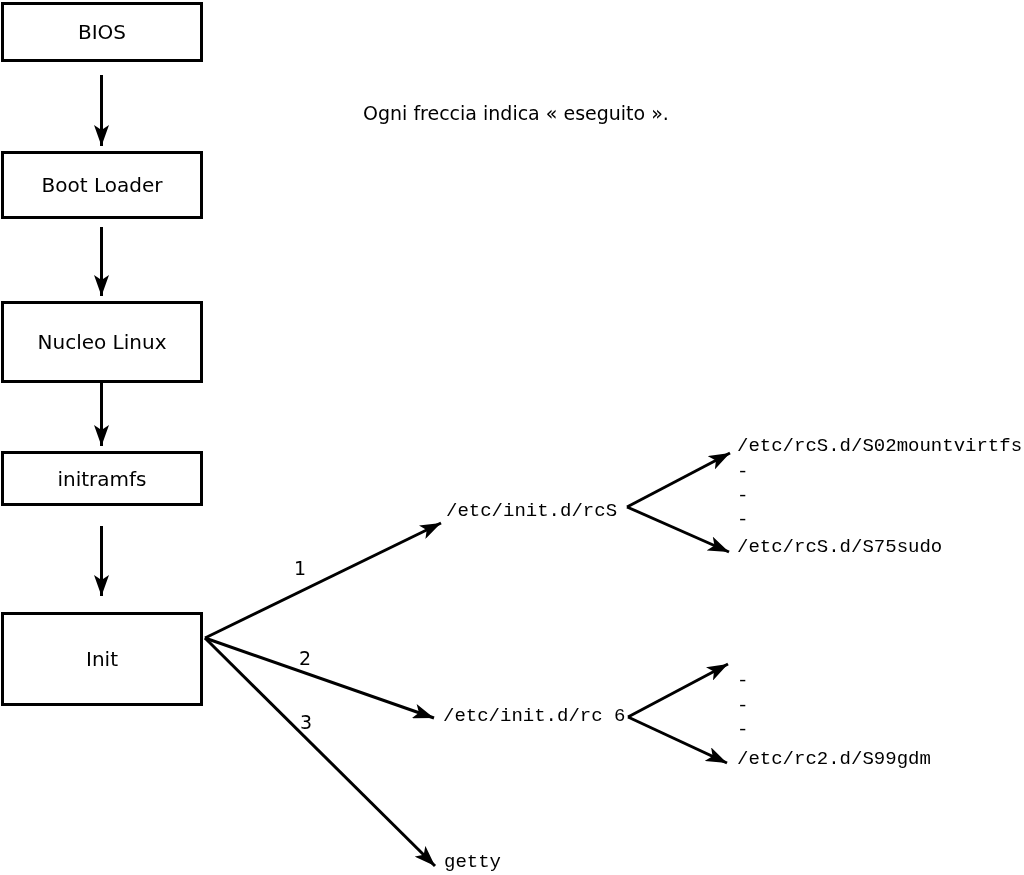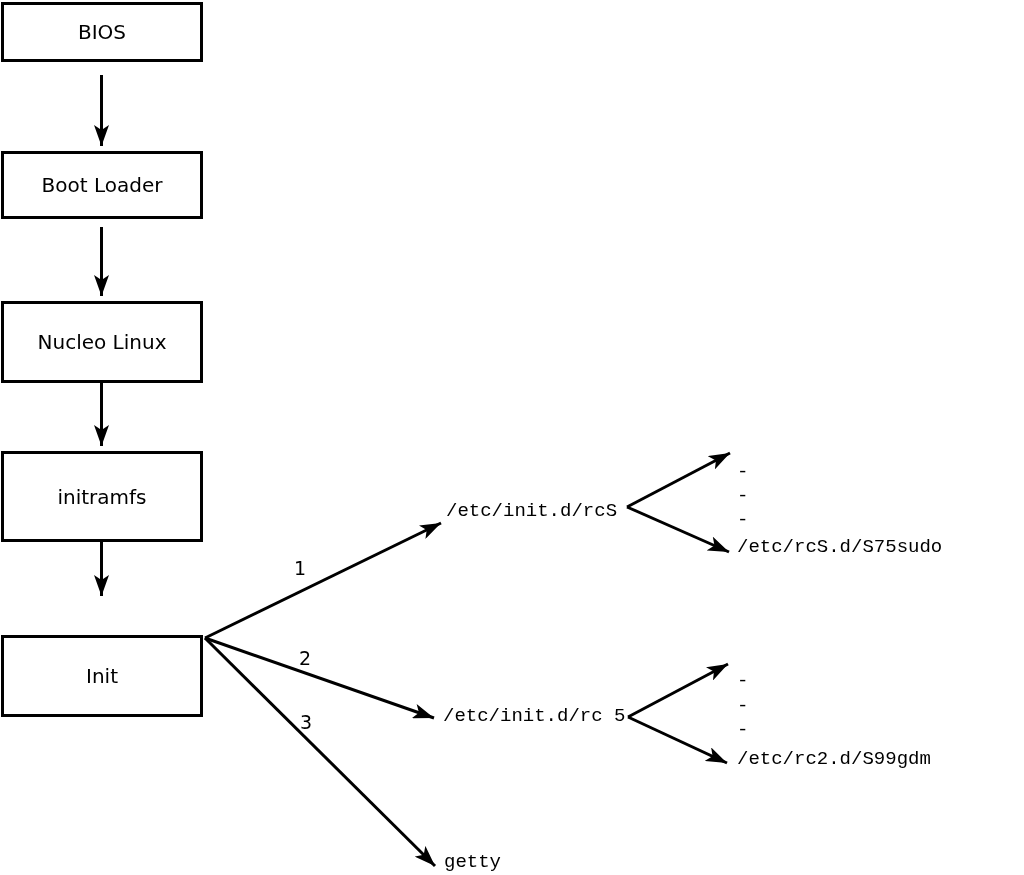--- a/index.html
+++ b/index.html
@@ -72,35 +72,37 @@
     <line x1="205" y1="638" x2="434" y2="718" stroke="#000" stroke-width="3" marker-end="url(#ah)"></line>
     <line x1="205" y1="638" x2="435" y2="866" stroke="#000" stroke-width="3" marker-end="url(#ah)"></line>
 
     <line x1="627" y1="507" x2="730" y2="453" stroke="#000" stroke-width="3" marker-end="url(#ah)"></line>
     <line x1="627" y1="507" x2="729" y2="552" stroke="#000" stroke-width="3" marker-end="url(#ah)"></line>
 
     <line x1="628" y1="717" x2="728" y2="664" stroke="#000" stroke-width="3" marker-end="url(#ah)"></line>
     <line x1="628" y1="717" x2="727" y2="763" stroke="#000" stroke-width="3" marker-end="url(#ah)"></line>
   </svg>
 
+  <div class="note">Ogni freccia indica « eseguito ».</div>
 
   <div class="box" style="top:2px;height:60px">BIOS</div>
   <div class="box" style="top:151px;height:68px">Boot Loader</div>
   <div class="box" style="top:301px;height:82px">Nucleo Linux</div>
-  <div class="box" style="top:451px;height:91px">initramfs</div>
-  <div class="box" style="top:635px;height:82px">Init</div>
+  <div class="box" style="top:451px;height:55px">initramfs</div>
+  <div class="box" style="top:612px;height:94px">Init</div>
 
   <div class="branch-num" style="left:294px;top:557px">1</div>
   <div class="branch-num" style="left:299px;top:647px">2</div>
   <div class="branch-num" style="left:300px;top:711px">3</div>
 
   <div class="mono" style="left:446px;top:500px">/etc/init.d/rcS</div>
-  <div class="mono" style="left:443px;top:705px">/etc/init.d/rc 5</div>
+  <div class="mono" style="left:443px;top:705px">/etc/init.d/rc 6</div>
   <div class="mono" style="left:444px;top:851px">getty</div>
 
+  <div class="mono" style="left:737px;top:435px">/etc/rcS.d/S02mountvirtfs</div>
   <div class="mono" style="left:737px;top:461px">-</div>
   <div class="mono" style="left:737px;top:485px">-</div>
   <div class="mono" style="left:737px;top:509px">-</div>
   <div class="mono" style="left:737px;top:536px">/etc/rcS.d/S75sudo</div>
 
   <div class="mono" style="left:737px;top:670px">-</div>
   <div class="mono" style="left:737px;top:695px">-</div>
   <div class="mono" style="left:737px;top:719px">-</div>
   <div class="mono" style="left:737px;top:748px">/etc/rc2.d/S99gdm</div>
 

